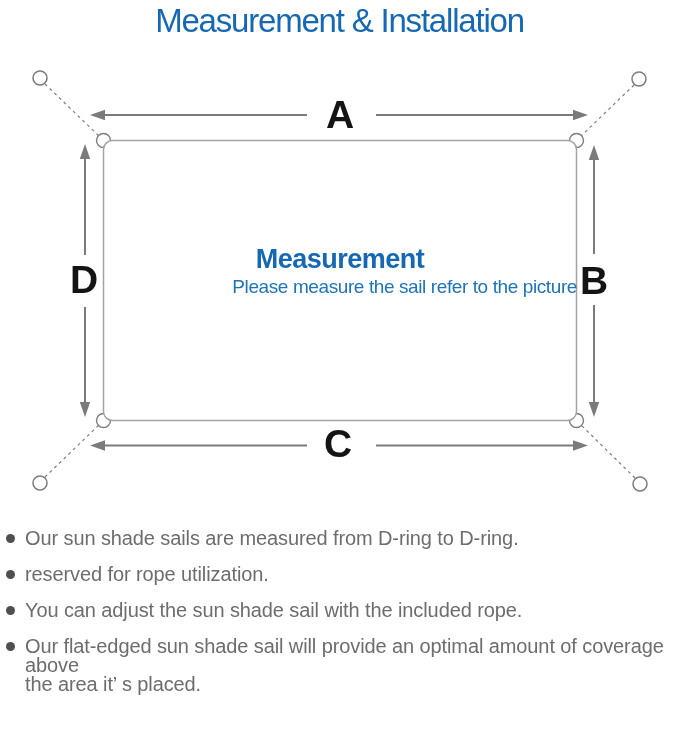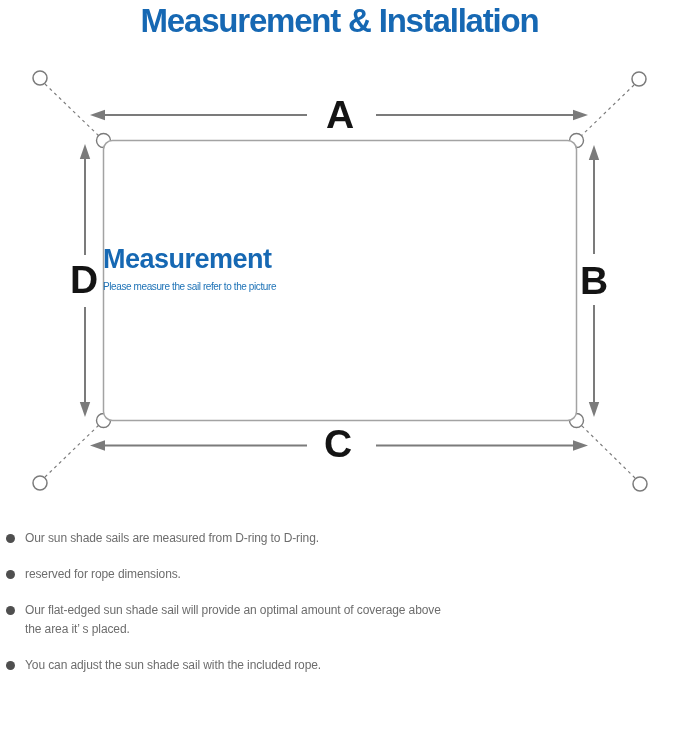--- a/index.html
+++ b/index.html
@@ -11,51 +11,51 @@
     --label-black:#141414;
     --dot-gray:#4f4f4f;
   }
   *{margin:0;padding:0;box-sizing:border-box;}
   html,body{width:679px;height:739px;background:#ffffff;overflow:hidden;
     font-family:"Liberation Sans",sans-serif;}
   .stage{position:relative;width:679px;height:739px;background:#fff;}
 
   .page-title{
     position:absolute;left:0;top:2px;width:679px;text-align:center;
-    font-size:33px;font-weight:700;letter-spacing:-1.2px;
+    font-size:33px;font-weight:400;letter-spacing:-1.2px;
     color:var(--accent-blue);line-height:38px;
   }
 
   .diagram-svg{position:absolute;left:0;top:0;width:679px;height:739px;}
   .ring{fill:#ffffff;stroke:var(--line-gray);stroke-width:1.5;}
   .corner-ring{fill:#ffffff;stroke:var(--line-gray);stroke-width:1.4;}
   .dash{stroke:var(--line-gray);stroke-width:1.2;stroke-dasharray:3 3.5;fill:none;}
   .sail{fill:#ffffff;stroke:var(--border-gray);stroke-width:1.5;}
   .arrow-line{stroke:var(--line-gray);stroke-width:2;}
   .arrow-head{fill:var(--line-gray);stroke:none;}
 
   .dim-label{
     position:absolute;transform:translate(-50%,-50%);
     font-size:39px;font-weight:700;color:var(--label-black);line-height:1;
   }
   .center-heading{
-    position:absolute;left:103px;top:244px;width:474px;text-align:left;
+    position:absolute;left:103px;top:244px;width:474px;text-align:center;
     font-size:27px;font-weight:700;letter-spacing:-0.5px;
     color:var(--accent-blue);line-height:30px;
   }
   .center-sub{
-    position:absolute;left:103px;top:278px;width:474px;text-align:left;
-    font-size:10px;letter-spacing:-0.4px;color:var(--subtitle-blue);line-height:18px;
+    position:absolute;left:103px;top:278px;width:474px;text-align:right;
+    font-size:19px;letter-spacing:-0.4px;color:var(--subtitle-blue);line-height:18px;
   }
 
   .bullet-list{position:absolute;left:6px;top:529px;width:668px;}
   .bullet-item{display:flex;align-items:flex-start;margin-bottom:17px;}
   .bullet-dot{flex:none;width:9px;height:9px;border-radius:50%;
     background:var(--dot-gray);margin-top:5px;margin-right:10px;}
-  .bullet-text{font-size:12px;line-height:19px;letter-spacing:-0.1px;
+  .bullet-text{font-size:20px;line-height:19px;letter-spacing:-0.1px;
     color:var(--text-gray);}
   .bullet-line{display:block;}
 </style>
 </head>
 <body>
 
 <div class="stage">
 
   <div class="page-title">Measurement &amp; Installation</div>
 
@@ -110,31 +110,31 @@
   <div class="bullet-list">
     <div class="bullet-item">
       <span class="bullet-dot"></span>
       <div class="bullet-text">
         <span class="bullet-line">Our sun shade sails are measured from D-ring to D-ring.</span>
       </div>
     </div>
     <div class="bullet-item">
       <span class="bullet-dot"></span>
       <div class="bullet-text">
-        <span class="bullet-line">reserved for rope dimensions.</span>
+        <span class="bullet-line">reserved for rope utilization.</span>
+      </div>
+    </div>
+    <div class="bullet-item">
+      <span class="bullet-dot"></span>
+      <div class="bullet-text">
+        <span class="bullet-line">You can adjust the sun shade sail with the included rope.</span>
       </div>
     </div>
     <div class="bullet-item">
       <span class="bullet-dot"></span>
       <div class="bullet-text">
         <span class="bullet-line">Our flat-edged sun shade sail will provide an optimal amount of coverage above</span>
         <span class="bullet-line">the area it’ s placed.</span>
       </div>
     </div>
-    <div class="bullet-item">
-      <span class="bullet-dot"></span>
-      <div class="bullet-text">
-        <span class="bullet-line">You can adjust the sun shade sail with the included rope.</span>
-      </div>
-    </div>
   </div>
 
 </div>
 
 </body></html>

